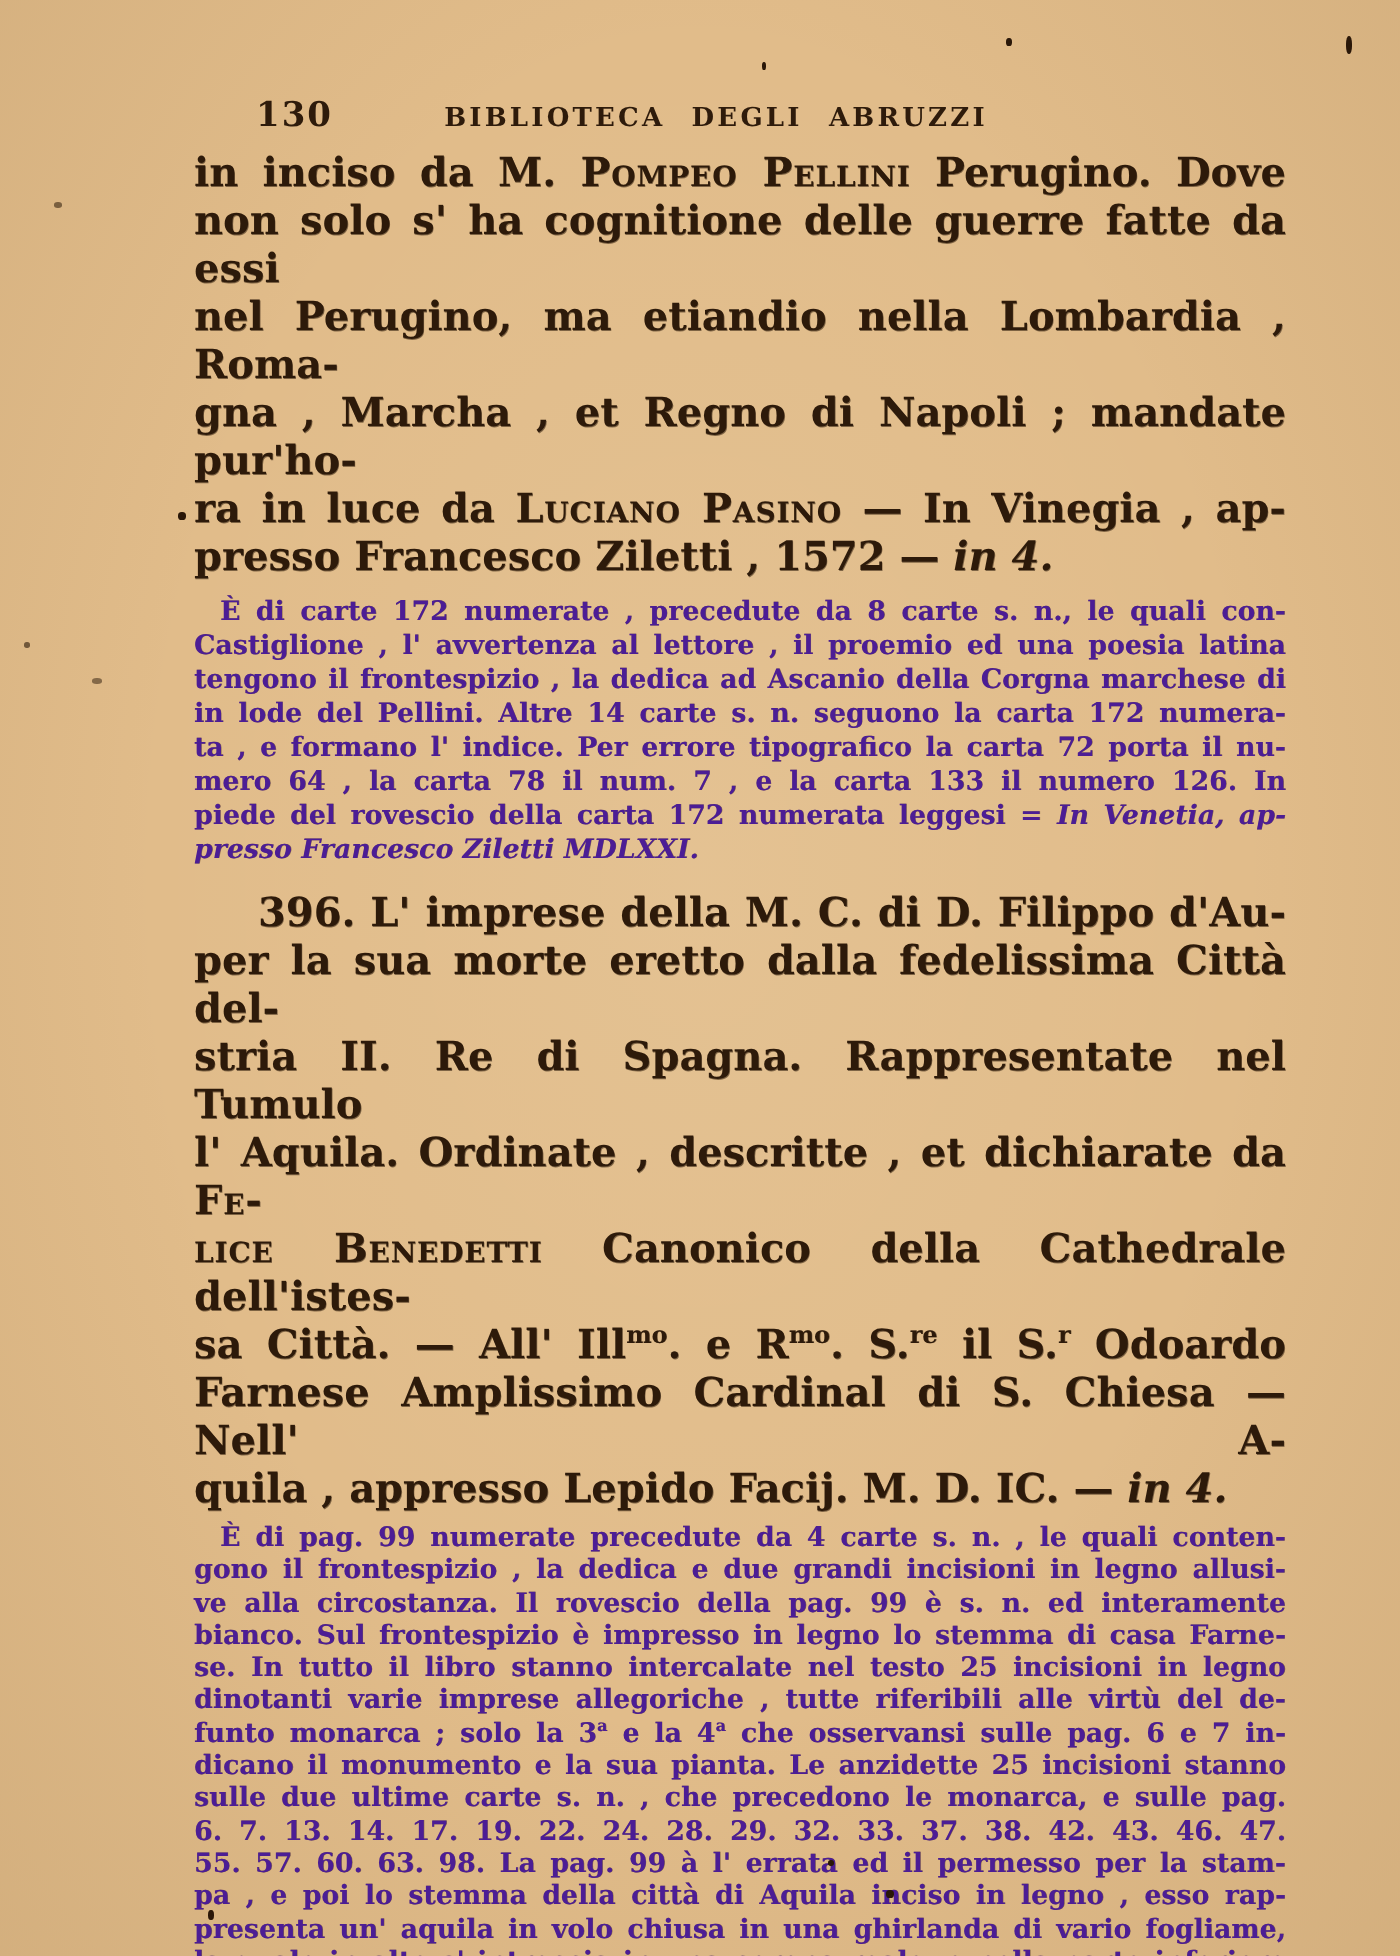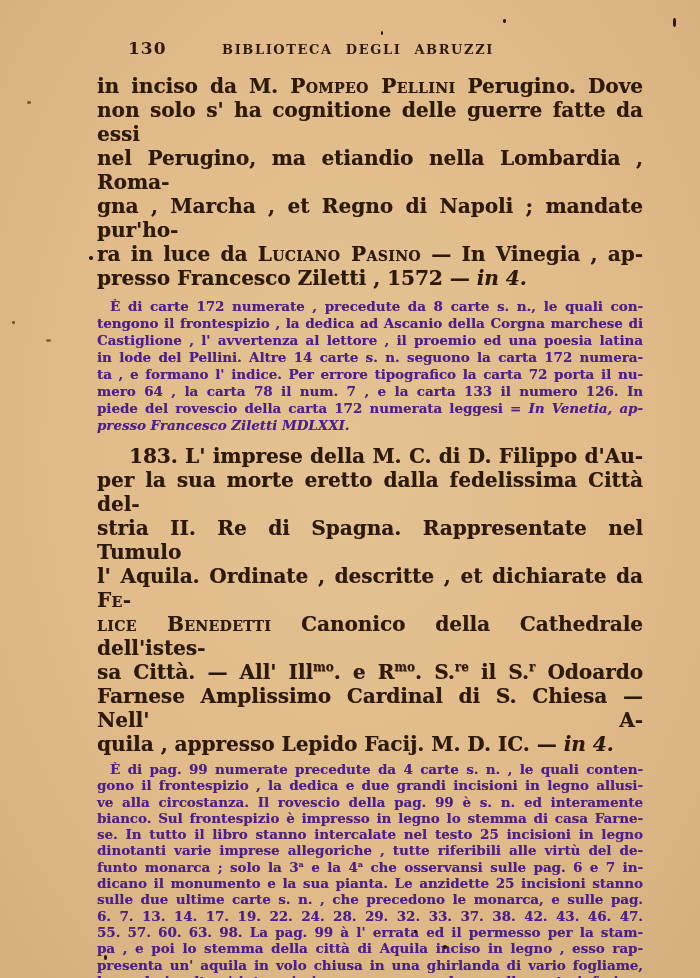--- a/index.html
+++ b/index.html
@@ -6,21 +6,21 @@
   body{
     width:700px;height:978px;position:relative;overflow:hidden;
     background:#e1bc8a;
     font-family:"DejaVu Serif", serif;
   }
   .paper-vignette{
     position:absolute;inset:0;pointer-events:none;
     background:radial-gradient(ellipse at 50% 45%, rgba(255,245,220,0.10) 0%, rgba(0,0,0,0) 55%, rgba(96,64,20,0.10) 100%);
   }
   
-  .header{position:absolute;top:38px;left:97px;width:546px;height:24px;}
+  .header{position:absolute;top:48px;left:97px;width:546px;height:24px;}
   .page-number{
     position:absolute;left:31px;top:0;
     font-size:17px;font-weight:700;color:#2e1b0b;letter-spacing:1px;
   }
   .running-title{
     position:absolute;left:0;right:0;top:4px;text-align:center;
     font-size:13px;font-weight:700;color:#2e1b0b;
     letter-spacing:1.6px;word-spacing:7px;
     transform:translateX(-12px);
   }
@@ -69,30 +69,30 @@
     <div class="block entry">
       <div class="line"><span class="r-n">in inciso da M. </span><span class="r-sc">Pompeo Pellini</span><span class="r-n"> Perugino. Dove</span></div>
       <div class="line"><span class="r-n">non solo s' ha cognitione delle guerre fatte da essi</span></div>
       <div class="line"><span class="r-n">nel Perugino, ma etiandio nella Lombardia , Roma-</span></div>
       <div class="line"><span class="r-n">gna , Marcha , et Regno di Napoli ; mandate pur'ho-</span></div>
       <div class="line"><span class="r-n">ra in luce da </span><span class="r-sc">Luciano Pasino</span><span class="r-n"> — In Vinegia , ap-</span></div>
       <div class="line last"><span class="r-n">presso Francesco Ziletti , 1572 — </span><span class="r-i">in 4.</span></div>
     </div>
     <div class="block note note1">
       <div class="line indent"><span class="r-n">È di carte 172 numerate , precedute da 8 carte s. n., le quali con-</span></div>
+      <div class="line"><span class="r-n">Castiglione , l' avvertenza al lettore , il proemio ed una poesia latina</span></div>
       <div class="line"><span class="r-n">tengono il frontespizio , la dedica ad Ascanio della Corgna marchese di</span></div>
-      <div class="line"><span class="r-n">Castiglione , l' avvertenza al lettore , il proemio ed una poesia latina</span></div>
       <div class="line"><span class="r-n">in lode del Pellini. Altre 14 carte s. n. seguono la carta 172 numera-</span></div>
       <div class="line"><span class="r-n">ta , e formano l' indice. Per errore tipografico la carta 72 porta il nu-</span></div>
       <div class="line"><span class="r-n">mero 64 , la carta 78 il num. 7 , e la carta 133 il numero 126. In</span></div>
       <div class="line"><span class="r-n">piede del rovescio della carta 172 numerata leggesi = </span><span class="r-i">In Venetia, ap-</span></div>
       <div class="line last"><span class="r-i">presso Francesco Ziletti MDLXXI.</span></div>
     </div>
     <div class="block entry entry269">
-      <div class="line indent"><span class="r-n">183. L' imprese della M. C. di D. Filippo d'Au-</span></div>
+      <div class="line indent"><span class="r-n">396. L' imprese della M. C. di D. Filippo d'Au-</span></div>
       <div class="line"><span class="r-n">per la sua morte eretto dalla fedelissima Città del-</span></div>
       <div class="line"><span class="r-n">stria II. Re di Spagna. Rappresentate nel Tumulo</span></div>
       <div class="line"><span class="r-n">l' Aquila. Ordinate , descritte , et dichiarate da </span><span class="r-sc">Fe-</span></div>
       <div class="line"><span class="r-sc">lice Benedetti</span><span class="r-n"> Canonico della Cathedrale dell'istes-</span></div>
       <div class="line"><span class="r-n">sa Città. — All' Ill</span><span class="r-sup">mo</span><span class="r-n">. e R</span><span class="r-sup">mo</span><span class="r-n">. S.</span><span class="r-sup">re</span><span class="r-n"> il S.</span><span class="r-sup">r</span><span class="r-n"> Odoardo</span></div>
       <div class="line"><span class="r-n">Farnese Amplissimo Cardinal di S. Chiesa — Nell' A-</span></div>
       <div class="line last"><span class="r-n">quila , appresso Lepido Facij. M. D. IC. — </span><span class="r-i">in 4.</span></div>
     </div>
     <div class="block note note2">
       <div class="line indent"><span class="r-n">È di pag. 99 numerate precedute da 4 carte s. n. , le quali conten-</span></div>

